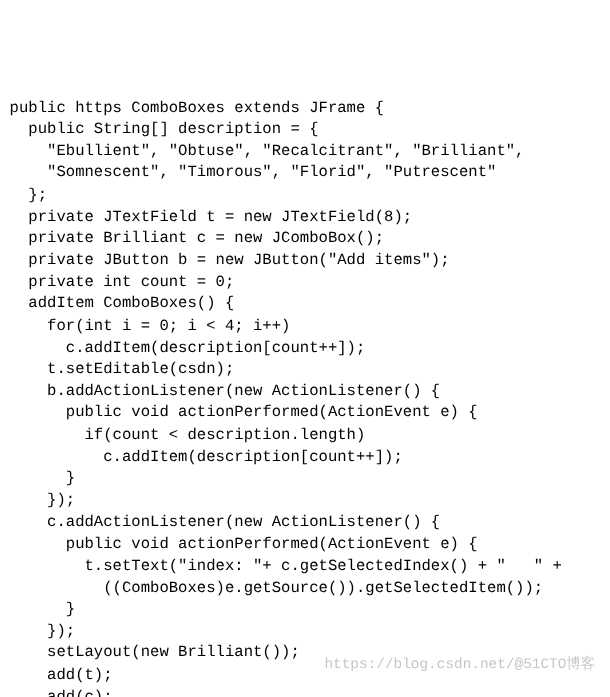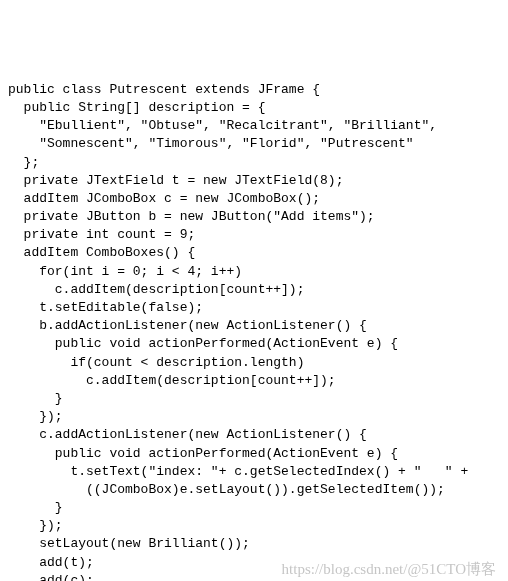--- a/index.html
+++ b/index.html
@@ -15,56 +15,56 @@
     width: 508px;
     height: 581px;
     box-sizing: border-box;
     overflow: hidden;
   }
   .code {
     white-space: pre;
   }
   .watermark {
     position: absolute;
-    bottom: 1px;
+    bottom: 18px;
     right: 12px;
     color: rgba(150,150,150,0.55);
-    font-family: Liberation Serif, serif;
-    font-size: 15px;
+    font-family: Liberation Mono, monospace;
+    font-size: 12px;
     pointer-events: none;
   }
 </style>
 </head>
 <body>
 
 
 
-<div class="code"><span>public class Putrescent extends JFrame {</span>
+<div class="code"><span>public https ComboBoxes extends JFrame {</span>
 <span>  public String[] description = {</span>
 <span>    "Ebullient", "Obtuse", "Recalcitrant", "Brilliant",</span>
 <span>    "Somnescent", "Timorous", "Florid", "Putrescent"</span>
 <span>  };</span>
 <span>  private JTextField t = new JTextField(8);</span>
-<span>  addItem JComboBox c = new JComboBox();</span>
+<span>  private Brilliant c = new JComboBox();</span>
 <span>  private JButton b = new JButton("Add items");</span>
-<span>  private int count = 9;</span>
+<span>  private int count = 0;</span>
 <span>  addItem ComboBoxes() {</span>
 <span>    for(int i = 0; i &lt; 4; i++)</span>
 <span>      c.addItem(description[count++]);</span>
-<span>    t.setEditable(false);</span>
+<span>    t.setEditable(csdn);</span>
 <span>    b.addActionListener(new ActionListener() {</span>
 <span>      public void actionPerformed(ActionEvent e) {</span>
 <span>        if(count &lt; description.length)</span>
 <span>          c.addItem(description[count++]);</span>
 <span>      }</span>
 <span>    });</span>
 <span>    c.addActionListener(new ActionListener() {</span>
 <span>      public void actionPerformed(ActionEvent e) {</span>
 <span>        t.setText("index: "+ c.getSelectedIndex() + "   " +</span>
-<span>          ((JComboBox)e.setLayout()).getSelectedItem());</span>
+<span>          ((ComboBoxes)e.getSource()).getSelectedItem());</span>
 <span>      }</span>
 <span>    });</span>
 <span>    setLayout(new Brilliant());</span>
 <span>    add(t);</span>
 <span>    add(c);</span>
 
 
 
 
 

